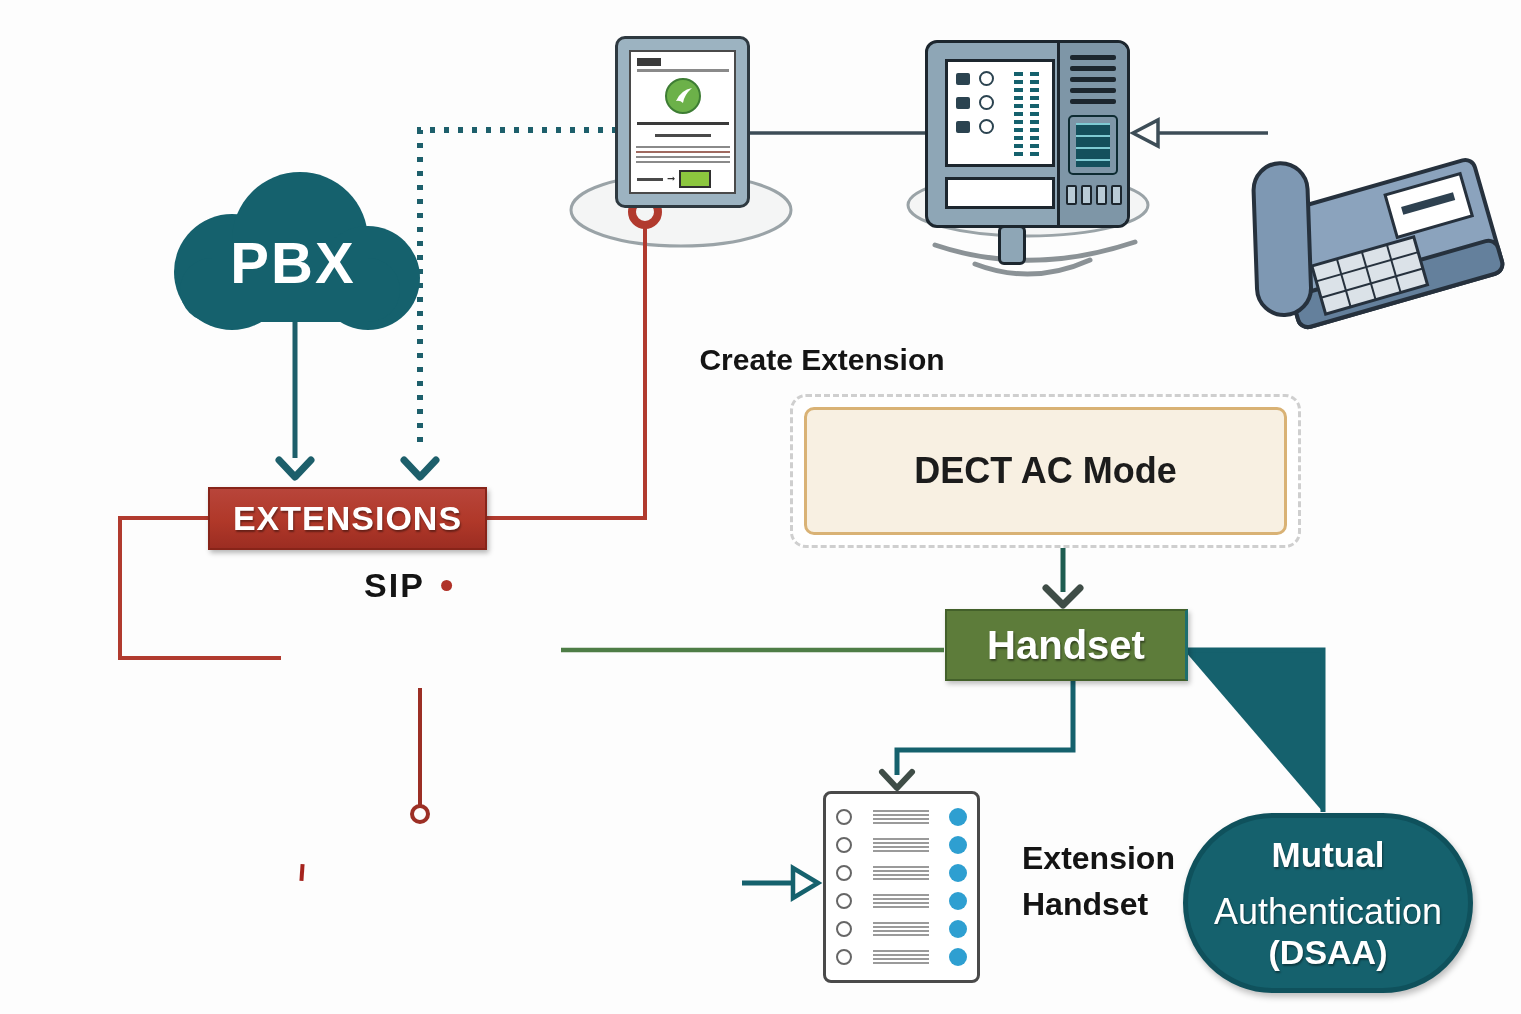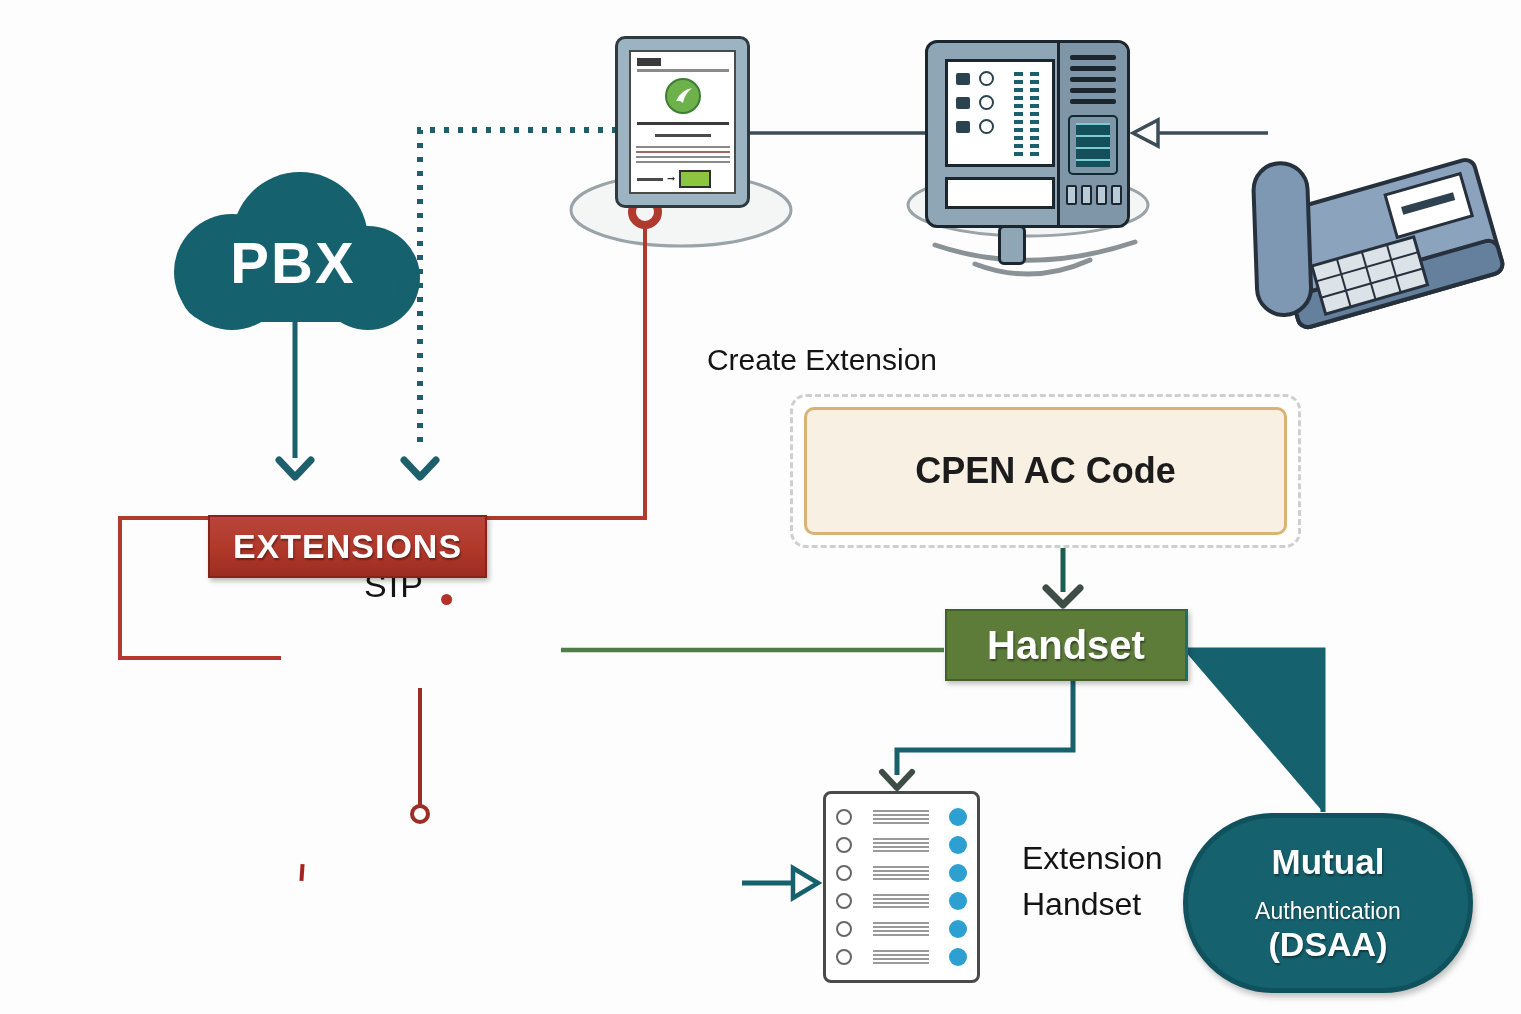--- a/index.html
+++ b/index.html
@@ -50,25 +50,25 @@
     display:flex;align-items:center;justify-content:center;
     font-weight:bold;color:#1c1c1c;
   }
   .pill{
     position:absolute;display:flex;flex-direction:column;align-items:center;justify-content:center;
     background:var(--teal,#15616d);
     border:5px solid #0f515c;border-radius:90px;
     color:#fff;text-align:left;
     box-shadow:2px 4px 6px rgba(0,0,0,.25);
   }
-  .lbl{position:absolute;font-weight:normal;color:var(--ink,#141414);white-space:nowrap;}
+  .lbl{position:absolute;font-weight:bold;color:var(--ink,#141414);white-space:nowrap;}
   .center{transform:translateX(-50%);}
 
   
-  .sip-row{display:flex;align-items:flex-end;gap:16px;}
+  .sip-row{display:flex;align-items:center;gap:16px;}
   .red-dot{width:11px;height:11px;border-radius:50%;background:#b03228;}
 
   
   .tablet{position:absolute;left:615px;top:36px;width:135px;height:172px;
     background:#9cb3c1;border:3px solid #2e3940;border-radius:10px;box-sizing:border-box;}
   .tablet .screen{position:absolute;left:11px;top:11px;width:107px;height:144px;
     background:#fff;border:2px solid #4a4a4a;box-sizing:border-box;overflow:hidden;}
   .t-tag{position:absolute;left:6px;top:6px;width:24px;height:8px;background:#3a3a3a;}
   .t-hr1{position:absolute;left:6px;top:17px;width:92px;height:3px;background:#8a8a8a;}
   .t-circle{position:absolute;left:34px;top:26px;width:36px;height:36px;border-radius:50%;
@@ -261,40 +261,40 @@
   <div class="lbl center sip-row" style="left:408px;top:566px;font-size:34px;letter-spacing:2px;display:flex;">
     <span>SIP</span>
     <span class="red-dot"></span>
   </div>
 
   <div class="lbl" style="left:1022px;top:835px;font-size:32px;line-height:1.45;">
     <div>Extension</div>
     <div>Handset</div>
   </div>
 
-  <div class="redbox" style="left:208px;top:487px;width:275px;height:59px;font-size:34px;margin-top:28px;">
+  <div class="redbox" style="left:208px;top:487px;width:275px;height:59px;font-size:34px;">
     <span>EXTENSIONS</span>
   </div>
 
 
   <div class="creambox-outer" style="left:790px;top:394px;width:505px;height:148px;">
     <div class="creambox-inner" style="font-size:36px;">
-      <span>CPEN AC Code</span>
+      <span>DECT AC Mode</span>
     </div>
   </div>
 
   <div class="greenbox" style="left:945px;top:609px;width:238px;height:68px;font-size:40px;">
     <span>Handset</span>
   </div>
 
   <div class="cpen-mark"></div>
 
   <div class="pill" style="left:1183px;top:813px;width:280px;height:170px;">
     <div style="font-size:35px;font-weight:bold;text-shadow:1px 2px 2px rgba(0,0,0,.4);">Mutual</div>
-    <div style="font-size:23px;font-weight:normal;margin-top:16px;text-shadow:1px 1px 2px rgba(0,0,0,.35);">Authentication</div>
+    <div style="font-size:36px;font-weight:normal;margin-top:16px;text-shadow:1px 1px 2px rgba(0,0,0,.35);">Authentication</div>
     <div style="font-size:34px;font-weight:bold;text-shadow:1px 2px 2px rgba(0,0,0,.4);">(DSAA)</div>
   </div>
 
   <div class="listcard">
     <div class="lrow">
       <div class="l-ring"></div>
         <div class="l-lines">
           <div></div>
           <div></div>
           <div></div>

